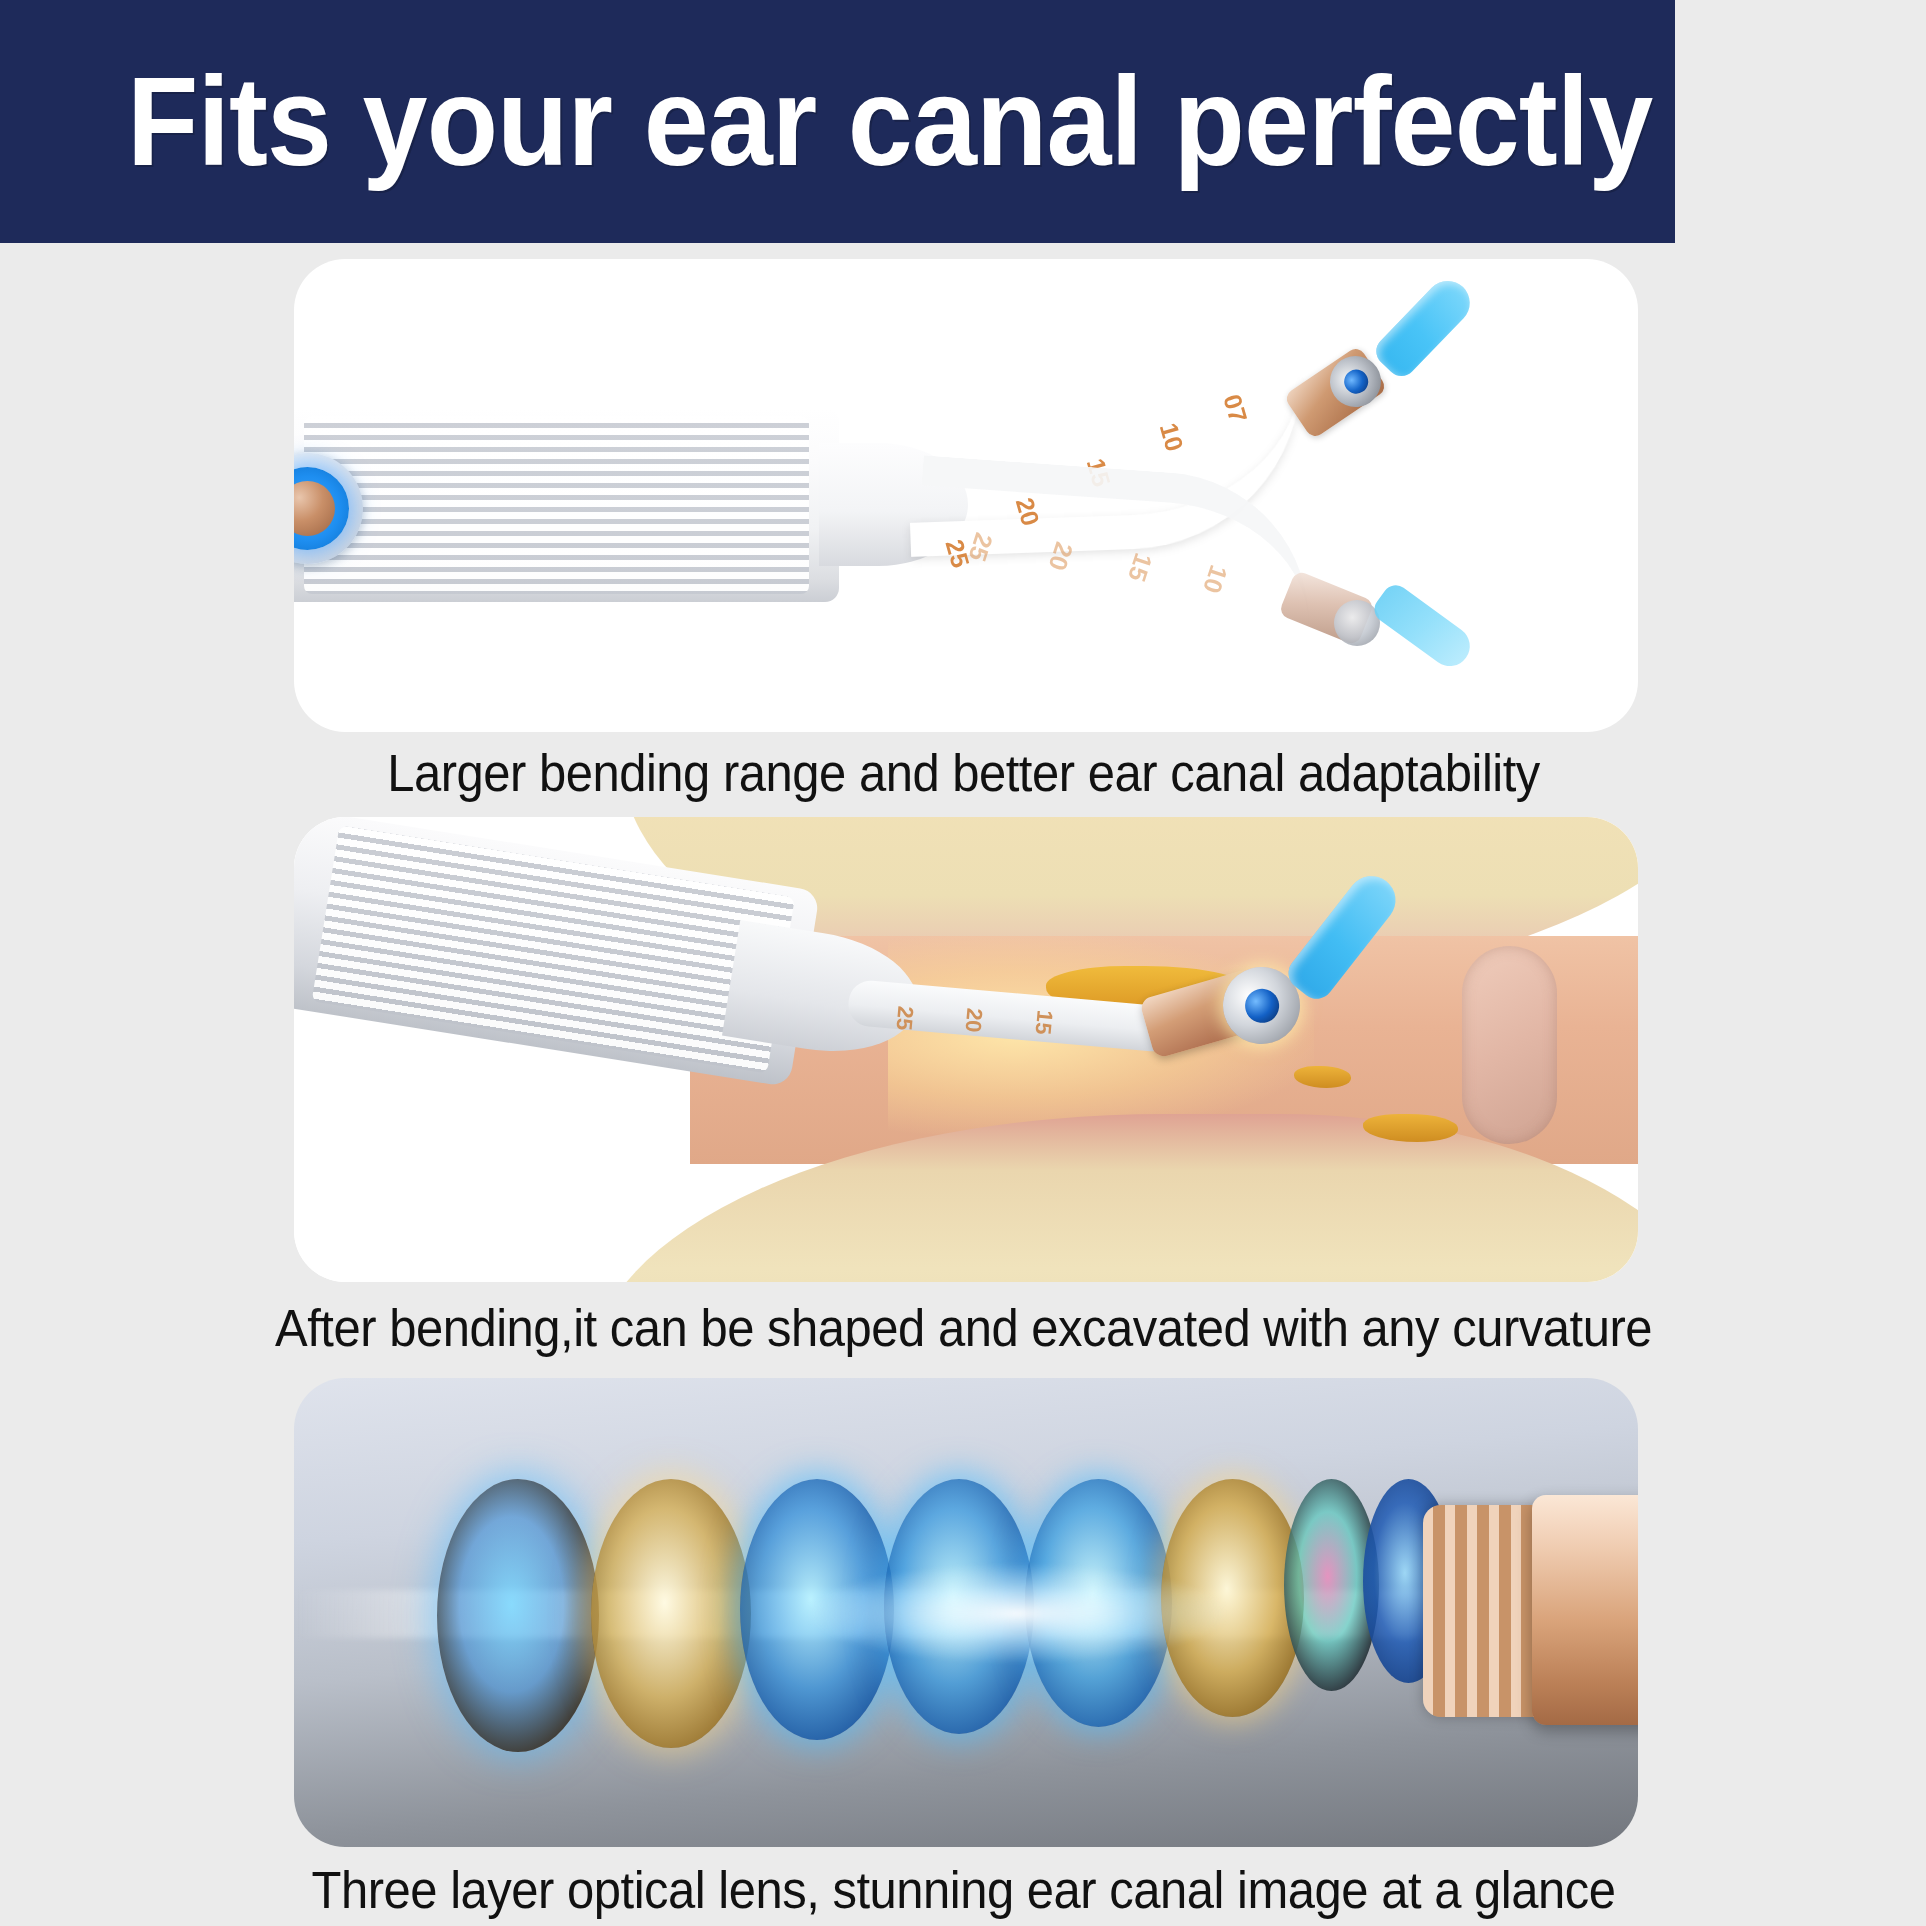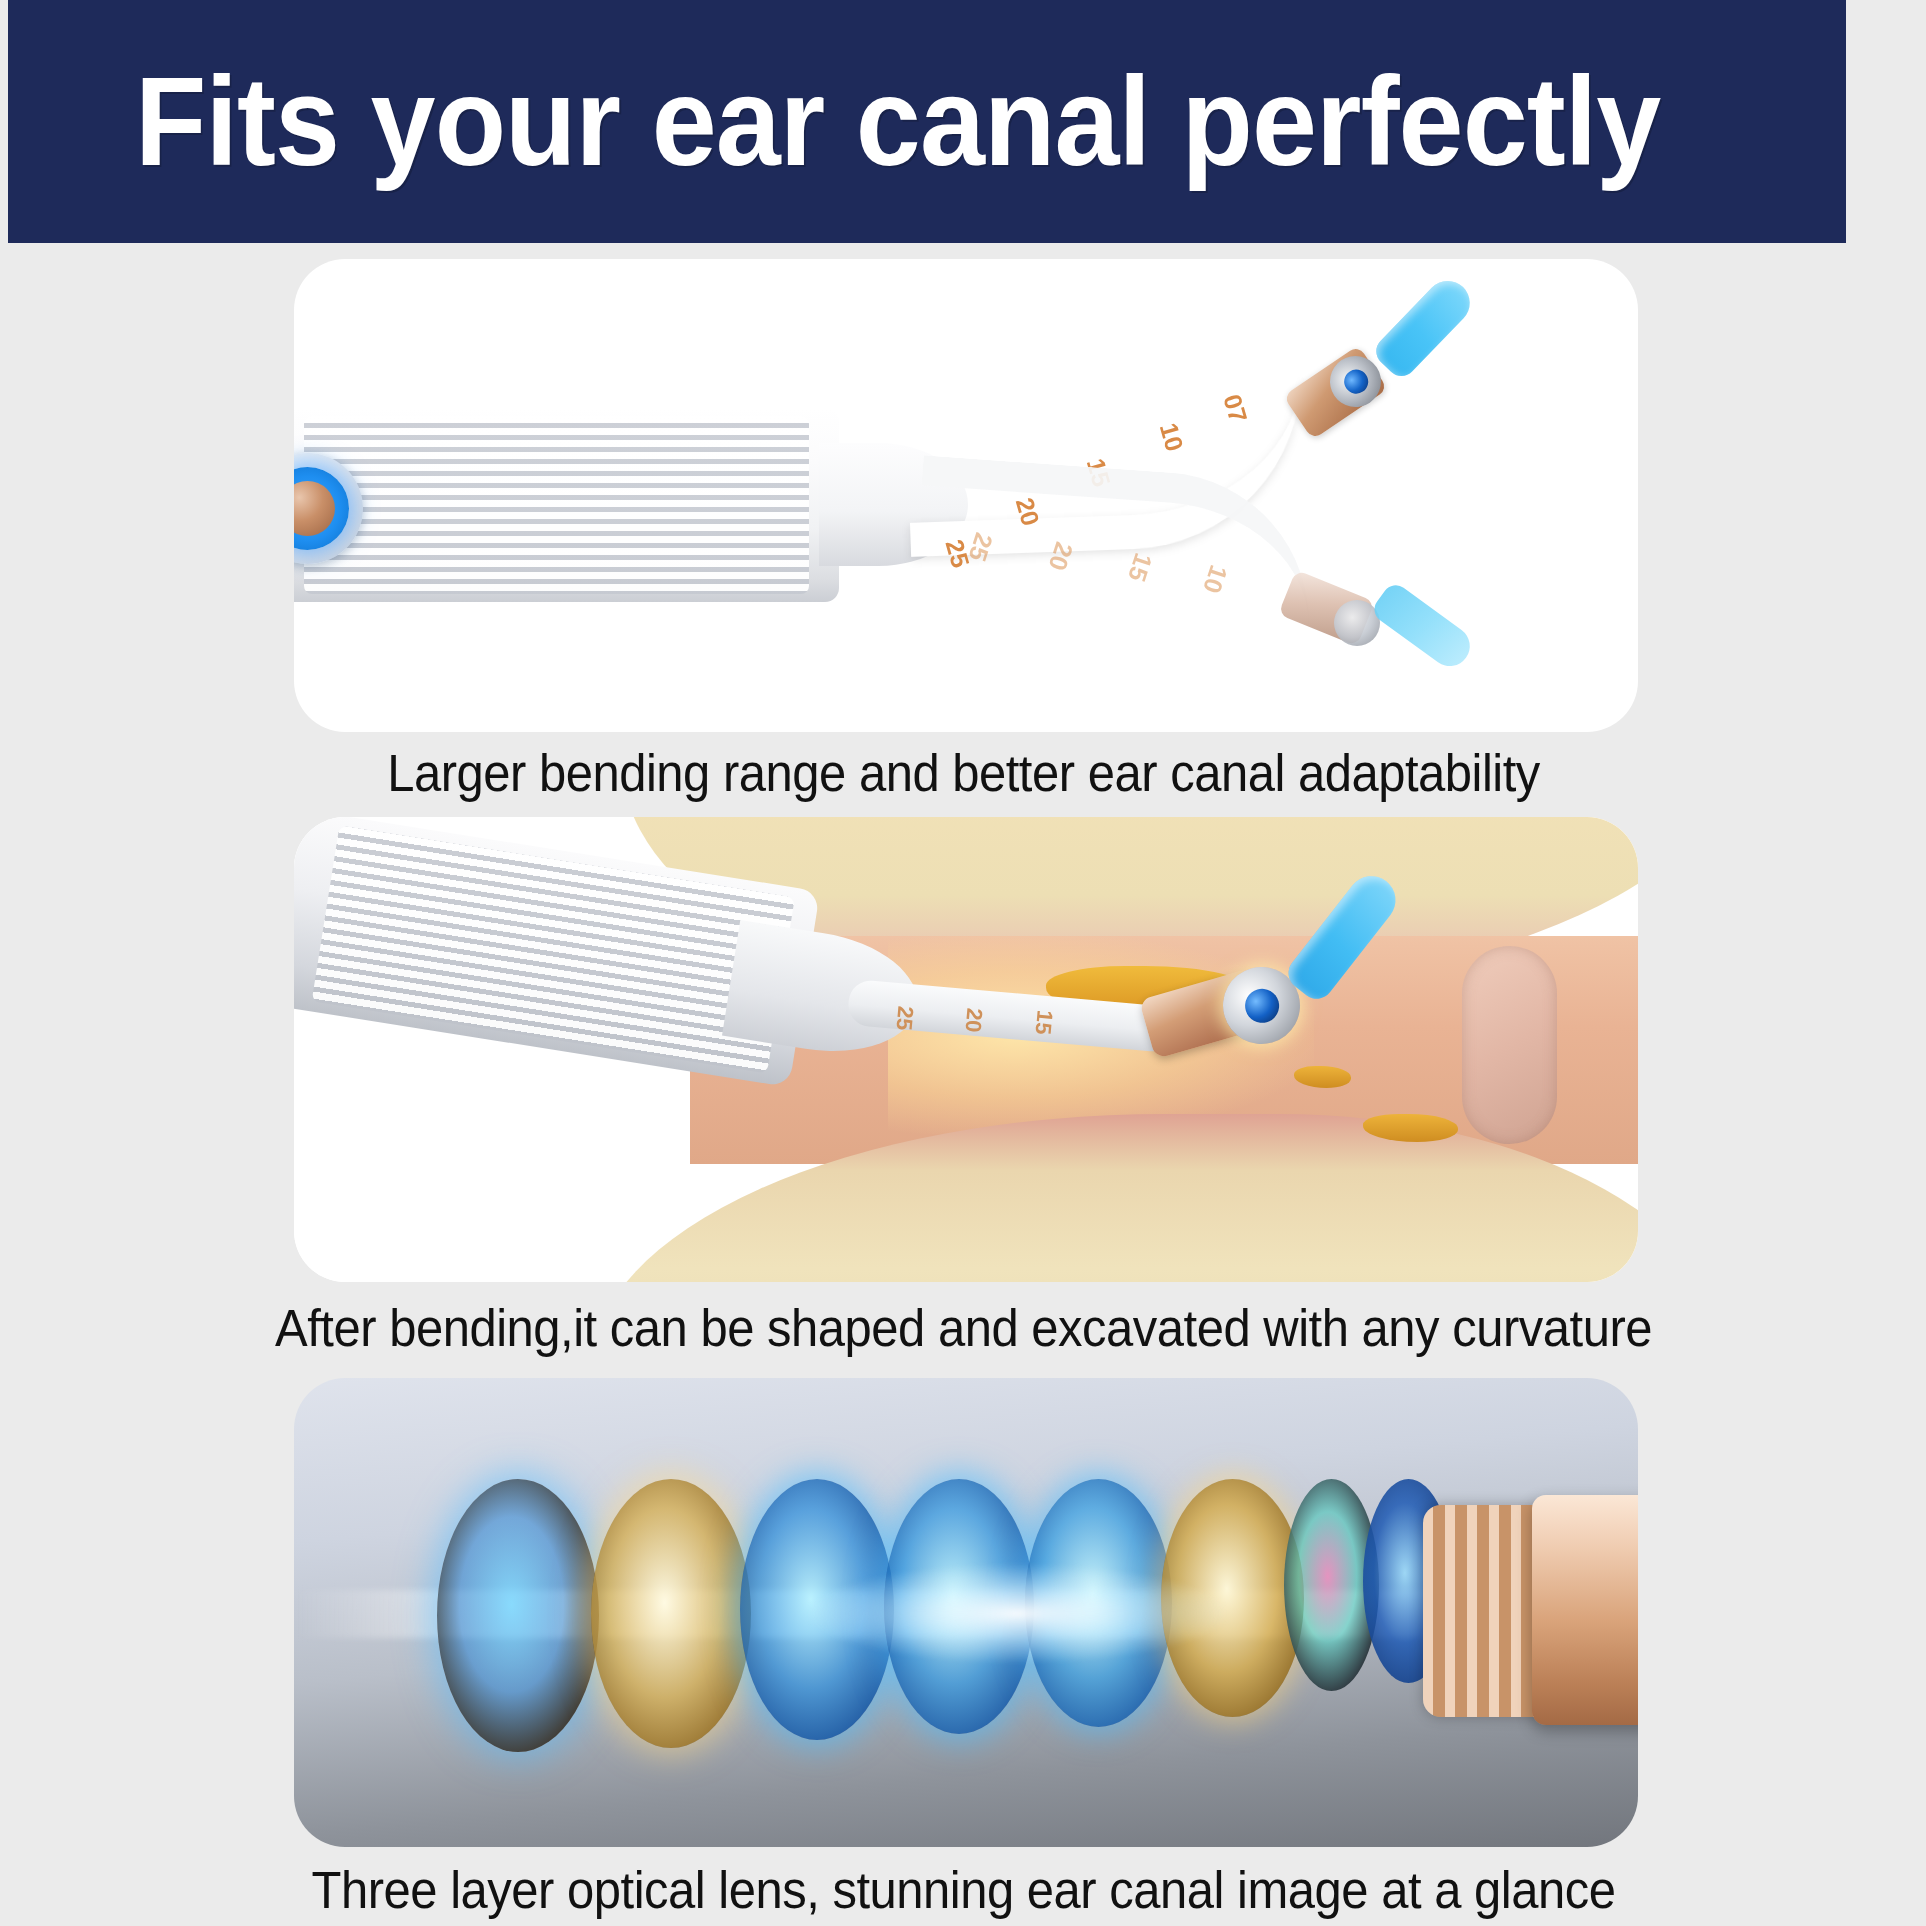--- a/index.html
+++ b/index.html
@@ -6,21 +6,21 @@
   html,body { width:1927px; height:1927px; }
   body {
     background:#ebebeb;
     font-family:"Liberation Sans", sans-serif;
     overflow:hidden;
     position:relative;
   }
 
   
   #header {
-    position:absolute; left:8px; top:0; width:1838px; height:243px;
+    position:absolute; left:0; top:0; width:1675px; height:243px;
     background:#1e2a5a;
     display:flex; align-items:center; justify-content:flex-start;
   }
   #header-title {
     color:#ffffff;
     font-size:127px;
     font-weight:bold;
     letter-spacing:-1px;
     line-height:1;
     margin-left:127px;

